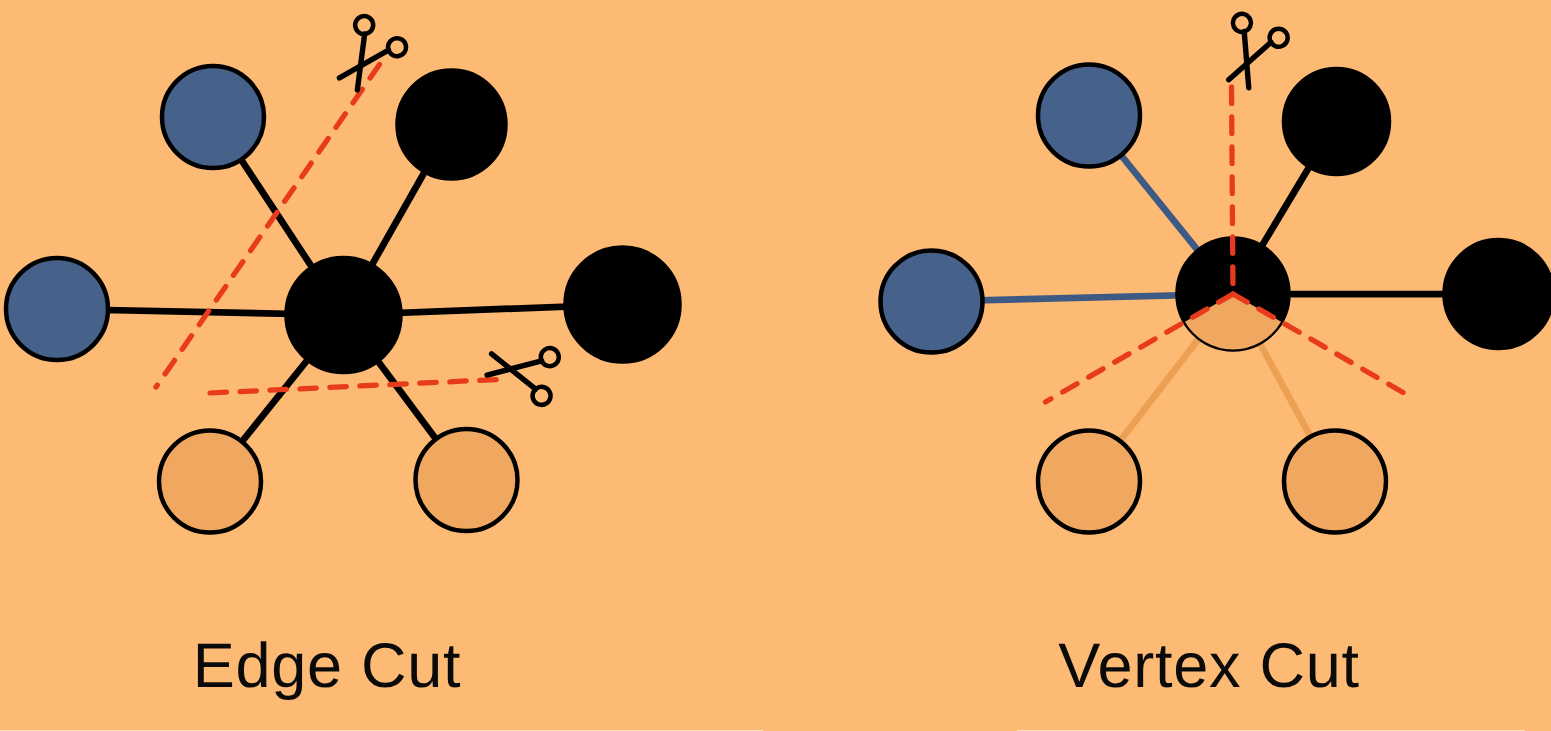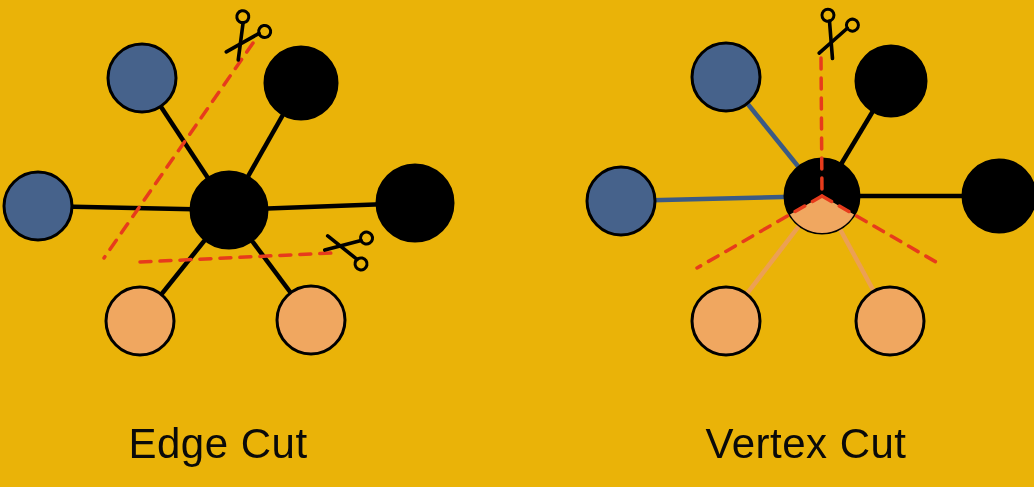--- a/index.html
+++ b/index.html
@@ -4,21 +4,21 @@
 <style>
   html, body {
     margin: 0;
     padding: 0;
     background: #ffffff;
   }
   .figure {
     position: relative;
     width: 1034px;
     height: 487px;
-    background: #eab308;
+    background: #fdba74;
     overflow: hidden;
   }
   svg {
     display: block;
   }
   .panel-label {
     font-family: "Liberation Sans", sans-serif;
     font-size: 42px;
     fill: #0a0a0a;
     letter-spacing: 0.5px;

